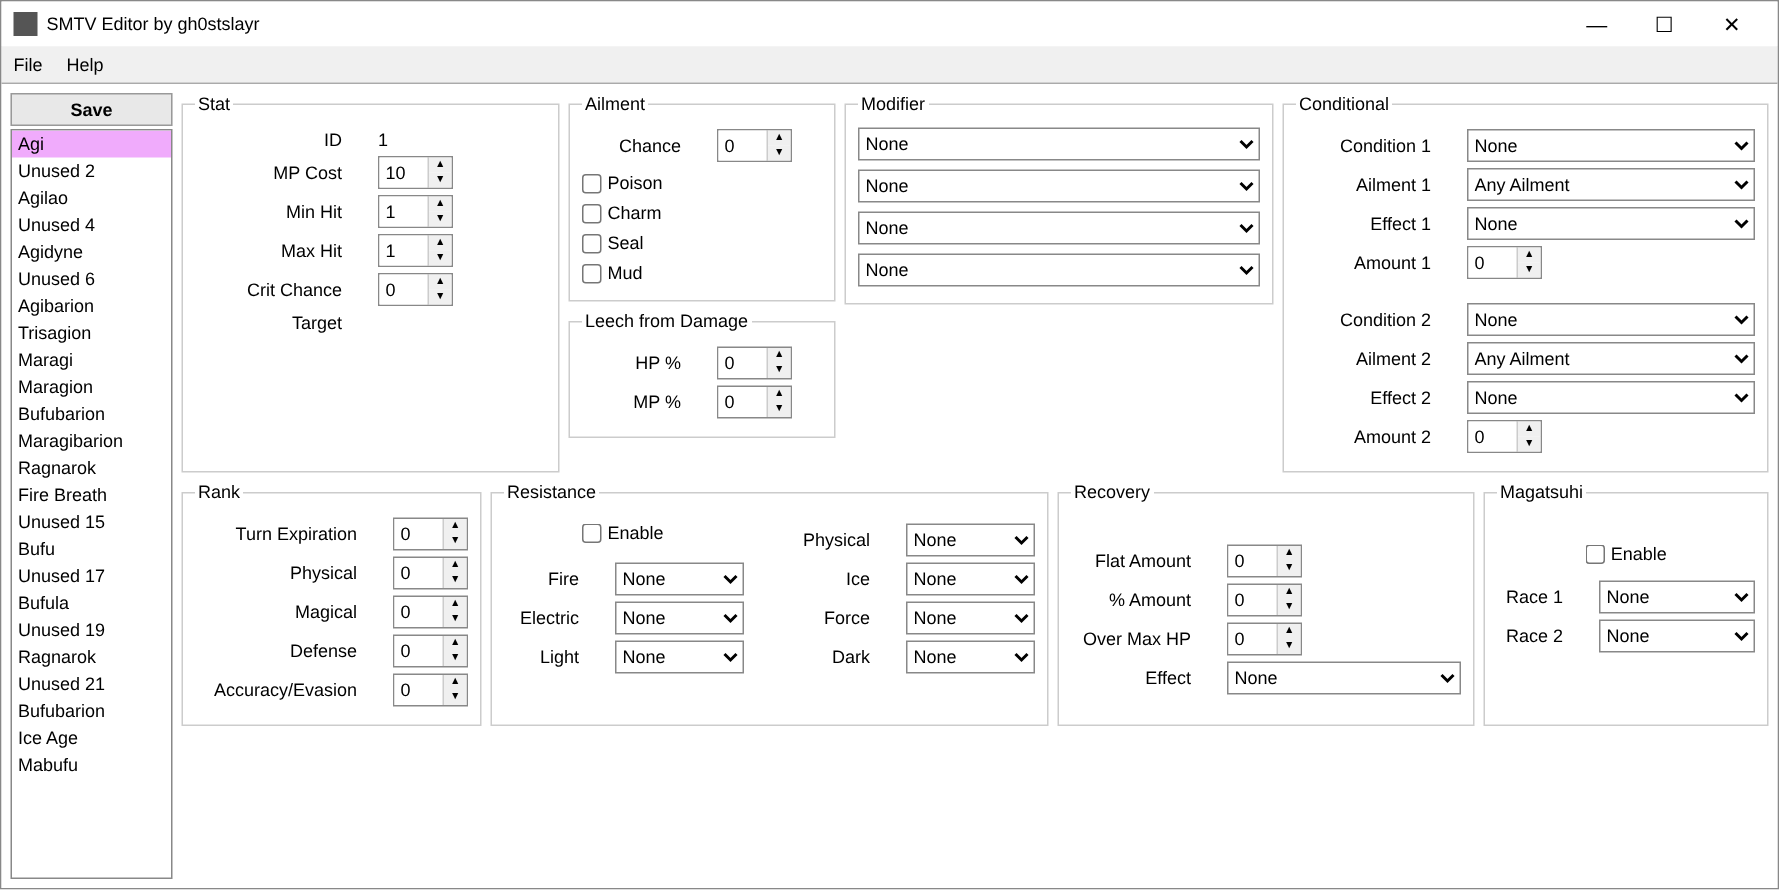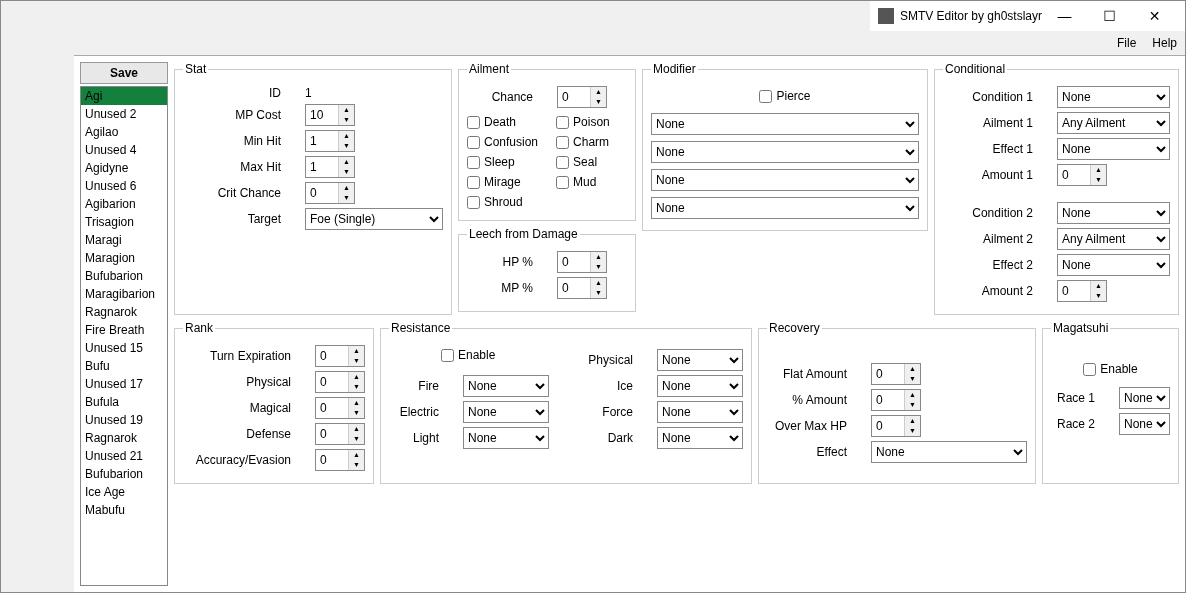--- a/index.html
+++ b/index.html
@@ -1,32 +1,32 @@
 <!DOCTYPE html>
 <html><head>
 <meta charset="utf-8">
 <style>
 * { box-sizing: border-box; font-family: "Segoe UI", Tahoma, sans-serif; }
 body { margin: 0; background: #fff; font-size: 12px; color: #000; }
-.window { width: 1186px; height: 593px; border: 1px solid #888; display: flex; flex-direction: column; background: #f0f0f0; align-items: flex-end; }
+.window { width: 1186px; height: 593px; border: 1px solid #888; display: flex; flex-direction: column; background: #f0f0f0; }
 .titlebar { height: 30px; background: #fff; display: flex; align-items: center; padding: 0 8px; }
 .titlebar .icon { width: 16px; height: 16px; background: #555; margin-right: 6px; }
 .titlebar .title { flex: 1; font-size: 12px; }
 .titlebar .ctl { width: 45px; height: 30px; display: flex; align-items: center; justify-content: center; font-size: 14px; font-family: Arial; }
 .menubar { height: 24px; display: flex; align-items: center; padding: 0 8px; gap: 16px; background: #f0f0f0; }
 .menubar span { font-size: 12px; }
 .tabs { display: flex; padding: 2px 4px 0 4px; background: #f0f0f0; }
 .tab { padding: 3px 10px; border: 1px solid transparent; border-bottom: none; margin-right: 0; font-size: 12px; }
 .tab.active { background: #fff; border: 1px solid #aaa; border-bottom: 1px solid #fff; position: relative; top: 1px; }
 .content { flex: 1; background: #fff; border-top: 1px solid #aaa; display: flex; padding: 6px; gap: 6px; overflow: hidden; }
-.sidebar { width: 88px; display: flex; flex-direction: column; }
+.sidebar { width: 108px; display: flex; flex-direction: column; }
 .save-btn { height: 22px; border: 1px solid #999; background: #e8e8e8; font-weight: bold; text-align: center; line-height: 20px; margin-bottom: 2px; }
 .list { flex: 1; border: 1px solid #888; background: #fff; overflow-y: scroll; overflow-x: scroll; }
 .list-item { padding: 2px 4px; white-space: nowrap; }
-.list-item.sel { background: #15803d; }
+.list-item.sel { background: #f0abfc; }
 .main { flex: 1; display: flex; flex-direction: column; gap: 6px; }
 .row { display: flex; gap: 6px; }
 fieldset { border: 1px solid #ccc; margin: 0; padding: 6px 8px 8px 8px; }
 legend { font-size: 12px; padding: 0 2px; }
 .field { display: flex; align-items: center; margin: 4px 0; gap: 24px; }
 .field label { text-align: right; }
 .num { display: inline-flex; border: 1px solid #888; height: 22px; background: #fff; }
 .num input { border: none; width: 32px; padding: 0 4px; font-size: 12px; outline: none; }
 .num .spin { display: flex; flex-direction: column; width: 16px; border-left: 1px solid #ccc; }
 .num .spin div { flex: 1; font-size: 7px; text-align: center; line-height: 10px; background: #f0f0f0; }
@@ -123,60 +123,37 @@
               <span class="num">
                 <input value="0" style="">
                 <span class="spin">
                   <div>▲</div>
                   <div>▼</div>
                 </span>
               </span>
             </div>
           <div class="field">
               <label style="width:98px">Target</label>
-              <select style="width:138px"><option>Foe (Single)</option></select>
             </div>
         </fieldset>
 
         <div style="display:flex;flex-direction:column;gap:6px;width:178px">
           <fieldset>
             <legend>Ailment</legend>
             <div class="field">
                 <label style="width:66px">Chance</label>
                 <span class="num">
                   <input value="0" style="">
                   <span class="spin">
                     <div>▲</div>
                     <div>▼</div>
                   </span>
                 </span>
               </div>
             <div style="display:flex;gap:18px">
-              <div style="display:flex;flex-direction:column">
-                <label class="chk">
-                    <input type="checkbox" style="">
-                    <span>Death</span>
-                  </label>
-                <label class="chk">
-                    <input type="checkbox" style="">
-                    <span>Confusion</span>
-                  </label>
-                <label class="chk">
-                    <input type="checkbox" style="">
-                    <span>Sleep</span>
-                  </label>
-                <label class="chk">
-                    <input type="checkbox" style="">
-                    <span>Mirage</span>
-                  </label>
-                <label class="chk">
-                    <input type="checkbox" style="">
-                    <span>Shroud</span>
-                  </label>
-              </div>
               <div style="display:flex;flex-direction:column">
                 <label class="chk">
                     <input type="checkbox" style="">
                     <span>Poison</span>
                   </label>
                 <label class="chk">
                     <input type="checkbox" style="">
                     <span>Charm</span>
                   </label>
                 <label class="chk">
@@ -210,24 +187,20 @@
                     <div>▲</div>
                     <div>▼</div>
                   </span>
                 </span>
               </div>
           </fieldset>
         </div>
 
         <fieldset style="width:286px;align-self:flex-start">
           <legend>Modifier</legend>
-          <div style="text-align:center;margin:4px 0"><label class="chk">
-                <input type="checkbox" style="">
-                <span>Pierce</span>
-              </label></div>
           <select style="width:100%;margin:3px 0"><option>None</option></select>
           <select style="width:100%;margin:3px 0"><option>None</option></select>
           <select style="width:100%;margin:3px 0"><option>None</option></select>
           <select style="width:100%;margin:3px 0"><option>None</option></select>
         </fieldset>
 
         <fieldset style="flex:1;align-self:flex-start">
           <legend>Conditional</legend>
           <div class="field">
               <label style="width:90px">Condition 1</label>

